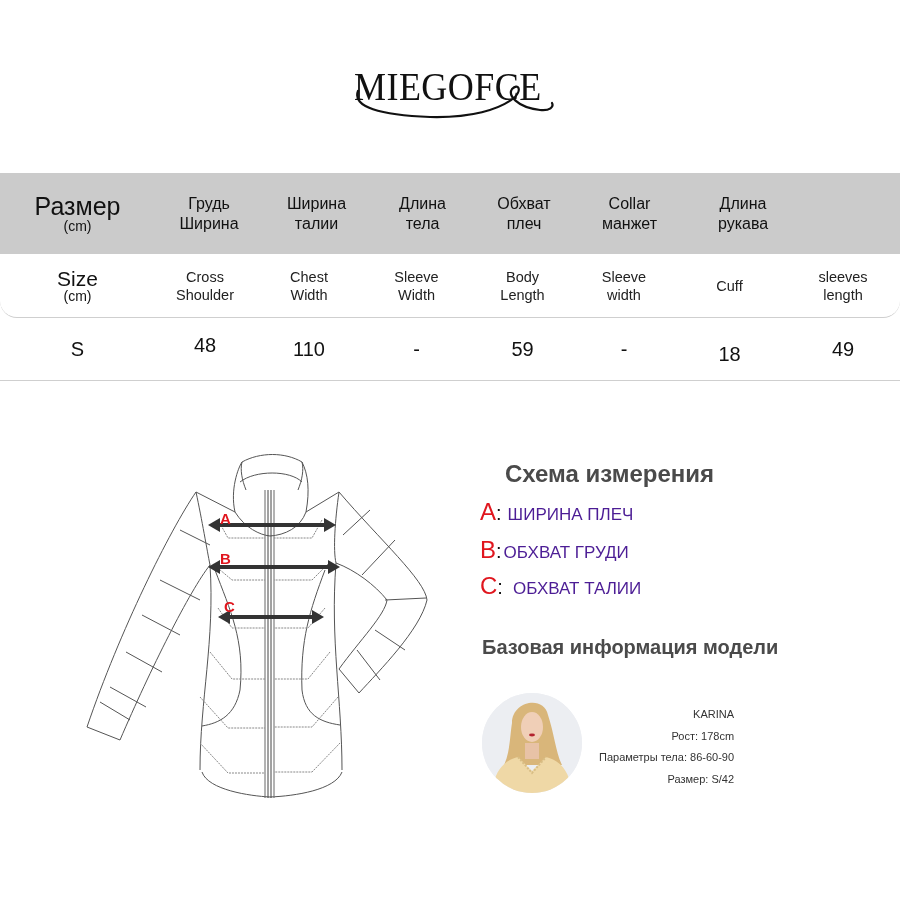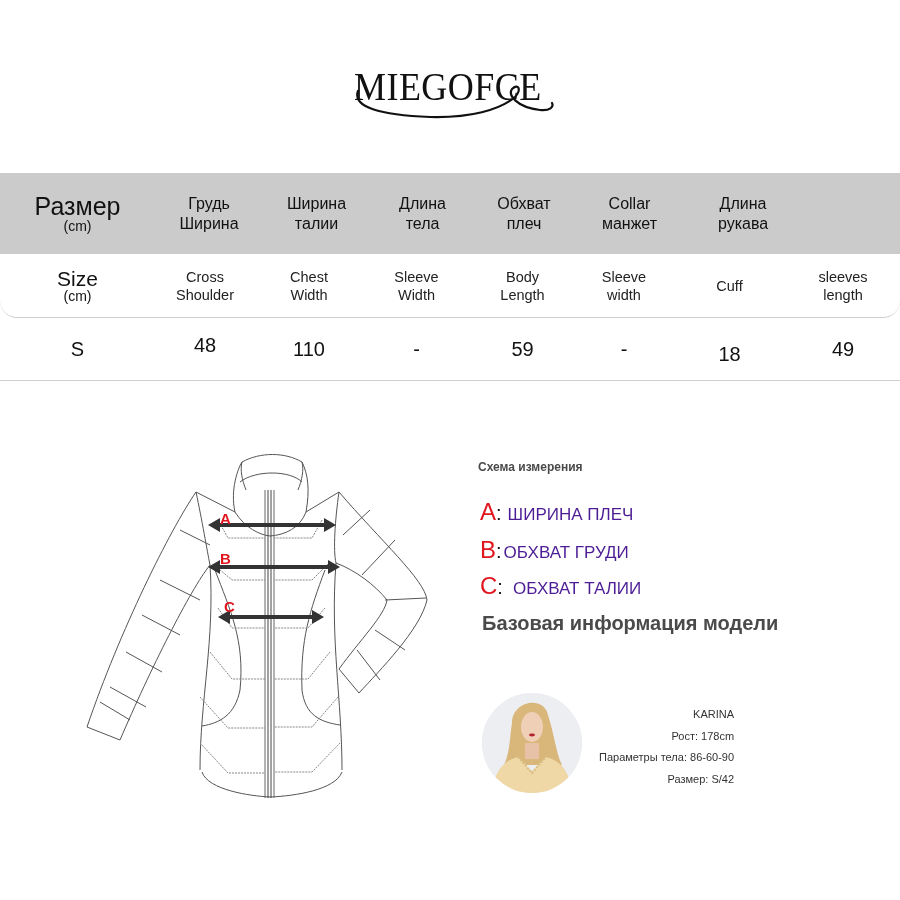--- a/index.html
+++ b/index.html
@@ -34,27 +34,27 @@
   .en-unit { font-size: 14px; line-height: 14px; color: #111; }
   .en-col { font-size: 14.5px; line-height: 18px; color: #222; }
   .val { font-size: 20px; color: #111; }
   .row.values .c1 { padding-bottom: 8px; }
   .row.values .c6 { padding-bottom: 8px; margin-top: 19px; }
 
   
   .diagram { position: absolute; left: 80px; top: 440px; width: 360px; height: 420px; }
 
   
-  .legend-title { position: absolute; left: 478px; top: 460px; font-size: 12px; font-weight: bold; color: #4a4a4a; }
+  .legend-title { position: absolute; left: 505px; top: 460px; font-size: 24px; font-weight: bold; color: #4a4a4a; }
   .legend-item { position: absolute; left: 480px; display: flex; align-items: baseline; }
   .legend-letter { font-size: 24px; color: #e0161e; }
   .legend-colon { font-size: 20px; color: #111; margin-right: 6px; }
   .legend-text { font-size: 17px; color: #4c1d95; }
 
-  .model-title { position: absolute; left: 482px; top: 612px; font-size: 20px; font-weight: bold; color: #4a4a4a; }
+  .model-title { position: absolute; left: 482px; top: 636px; font-size: 20px; font-weight: bold; color: #4a4a4a; }
   .model-photo { position: absolute; left: 482px; top: 693px; width: 100px; height: 100px; border-radius: 50%; overflow: hidden; background: #eeeff3; }
   .model-info { position: absolute; left: 599px; top: 704px; font-size: 11px; line-height: 21.5px; color: #333; text-align: right; }
 </style>
 </head>
 <body>
 
 <div class="logo">
   <span class="logo-text">MIEGOFCE</span>
   <svg width="220" height="80" viewBox="0 0 220 80">
     <path d="M18 36 C 12 52, 40 60, 90 62 C 130 63, 160 55, 175 42 C 182 34, 178 28, 172 34 C 168 40, 176 52, 200 55 C 210 56, 214 52, 212 48" fill="none" stroke="#111" stroke-width="2.2" stroke-linecap="round"></path>

